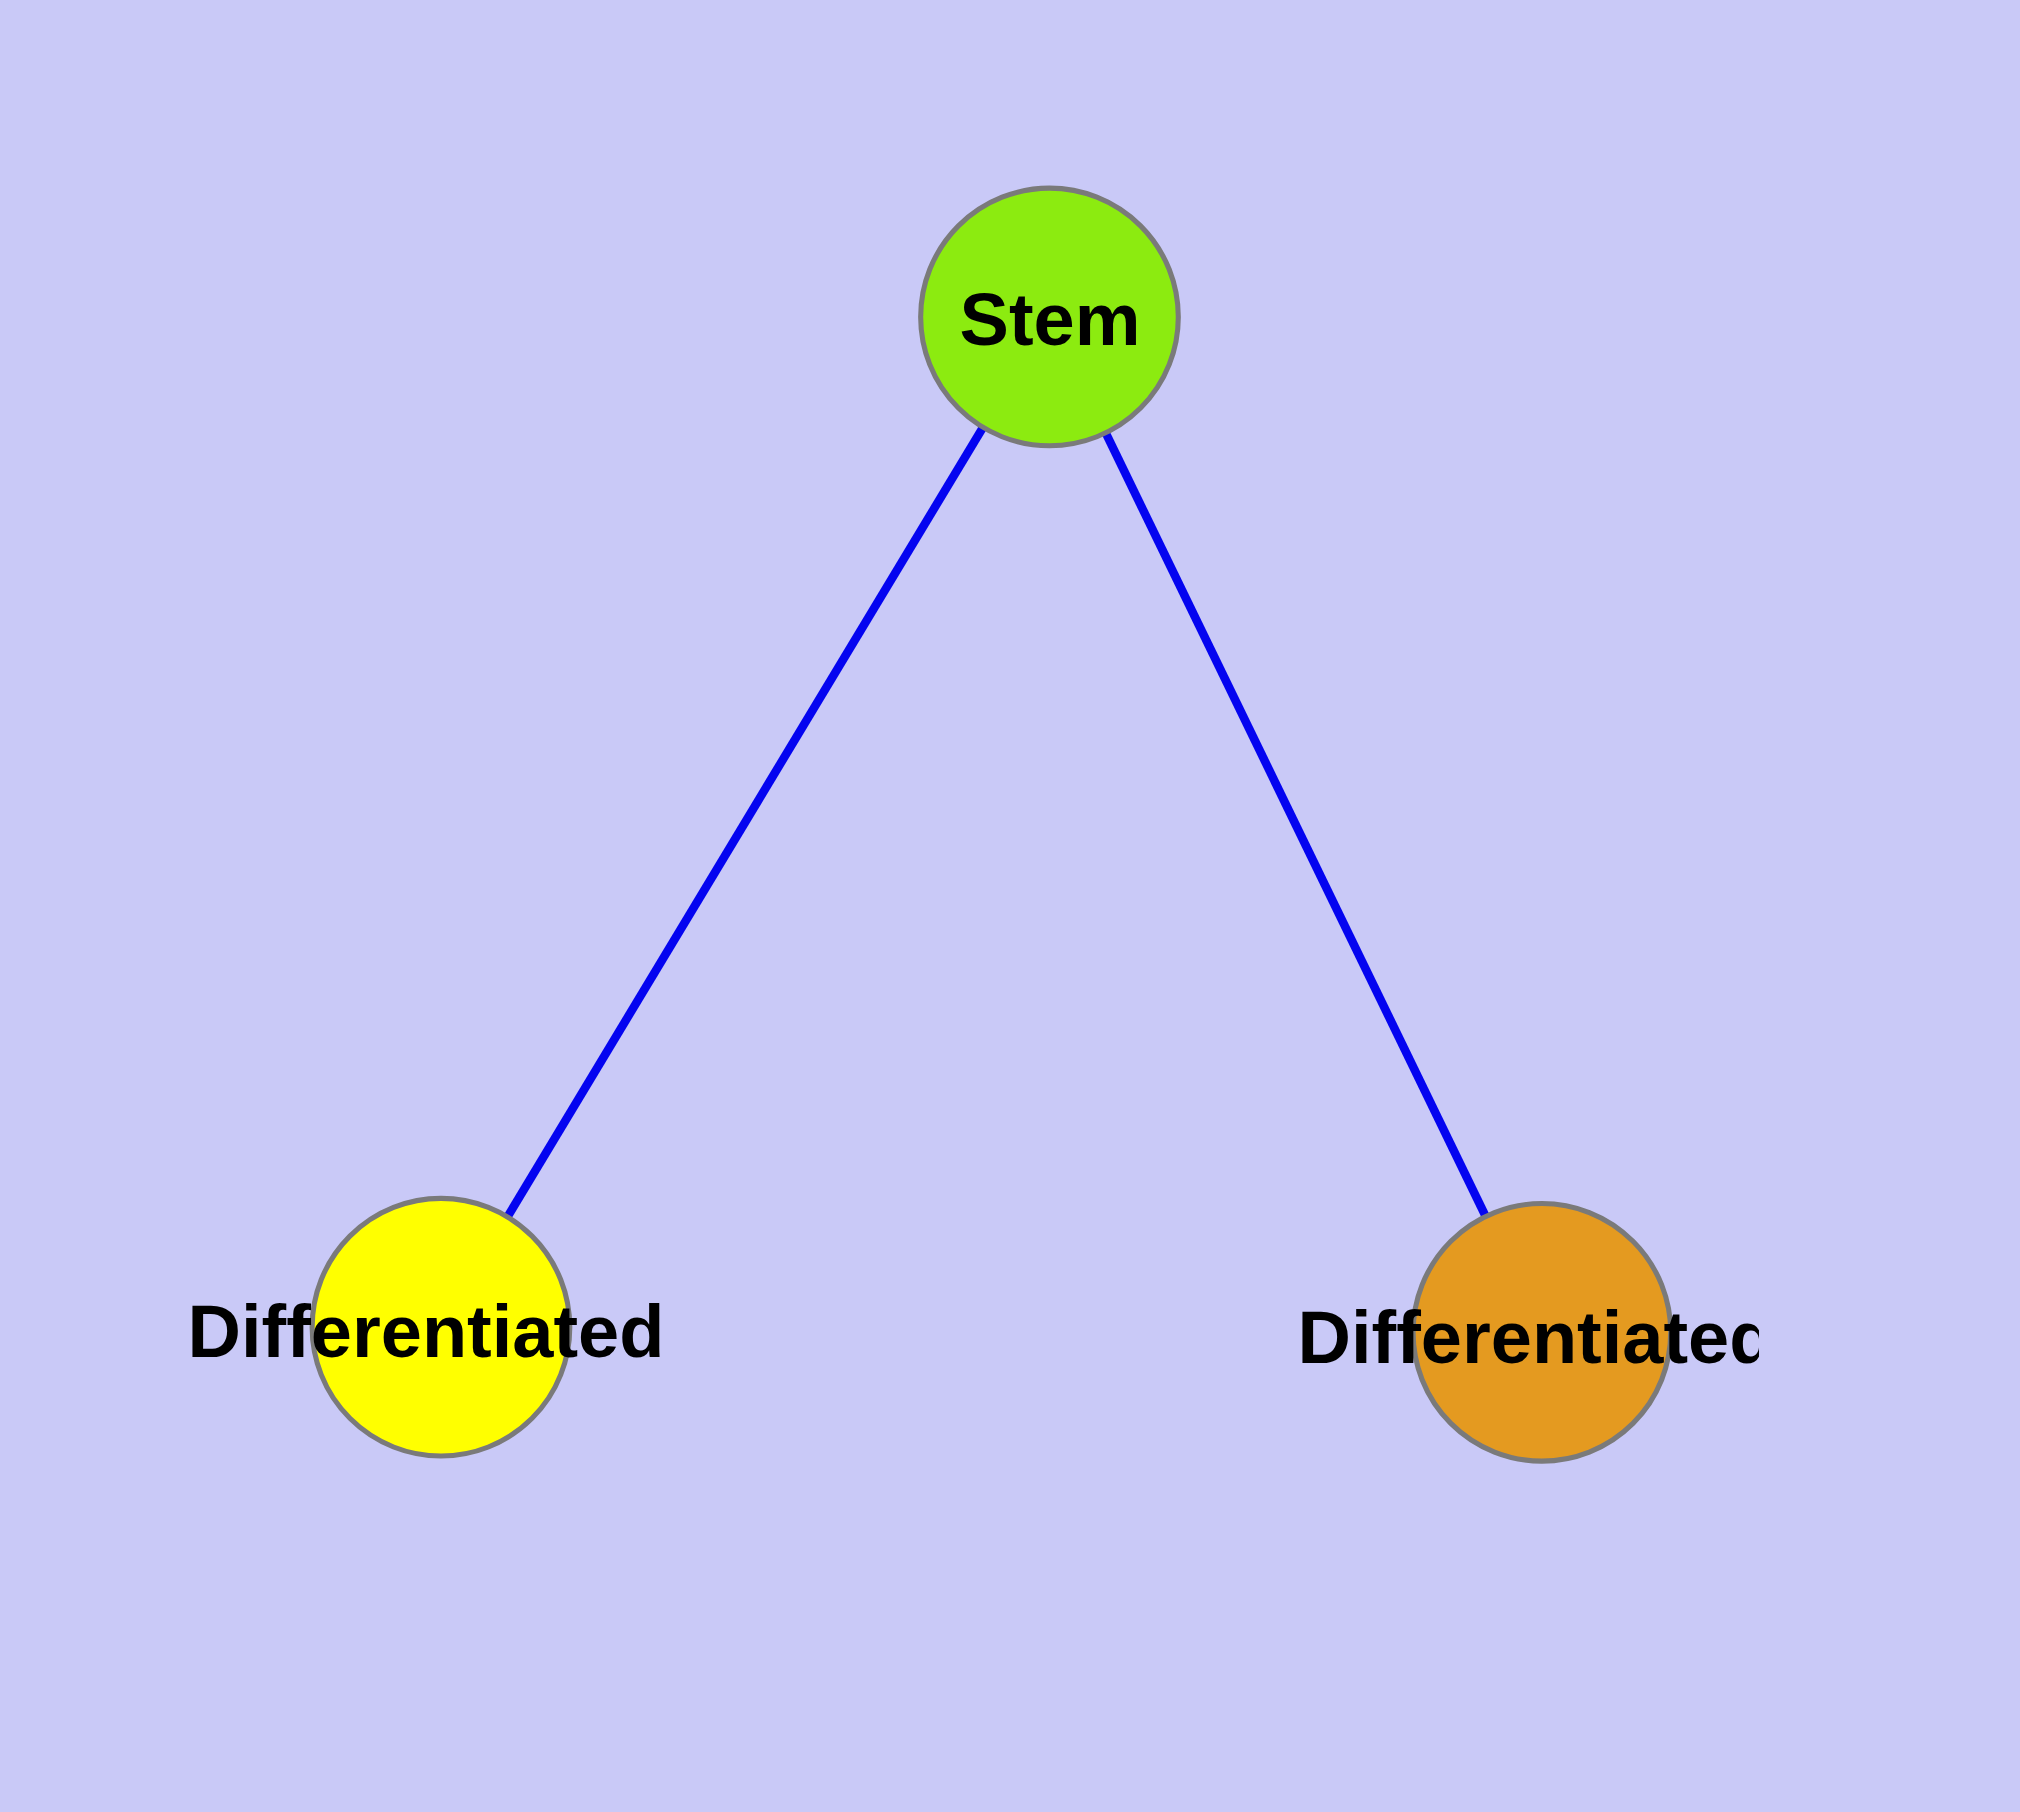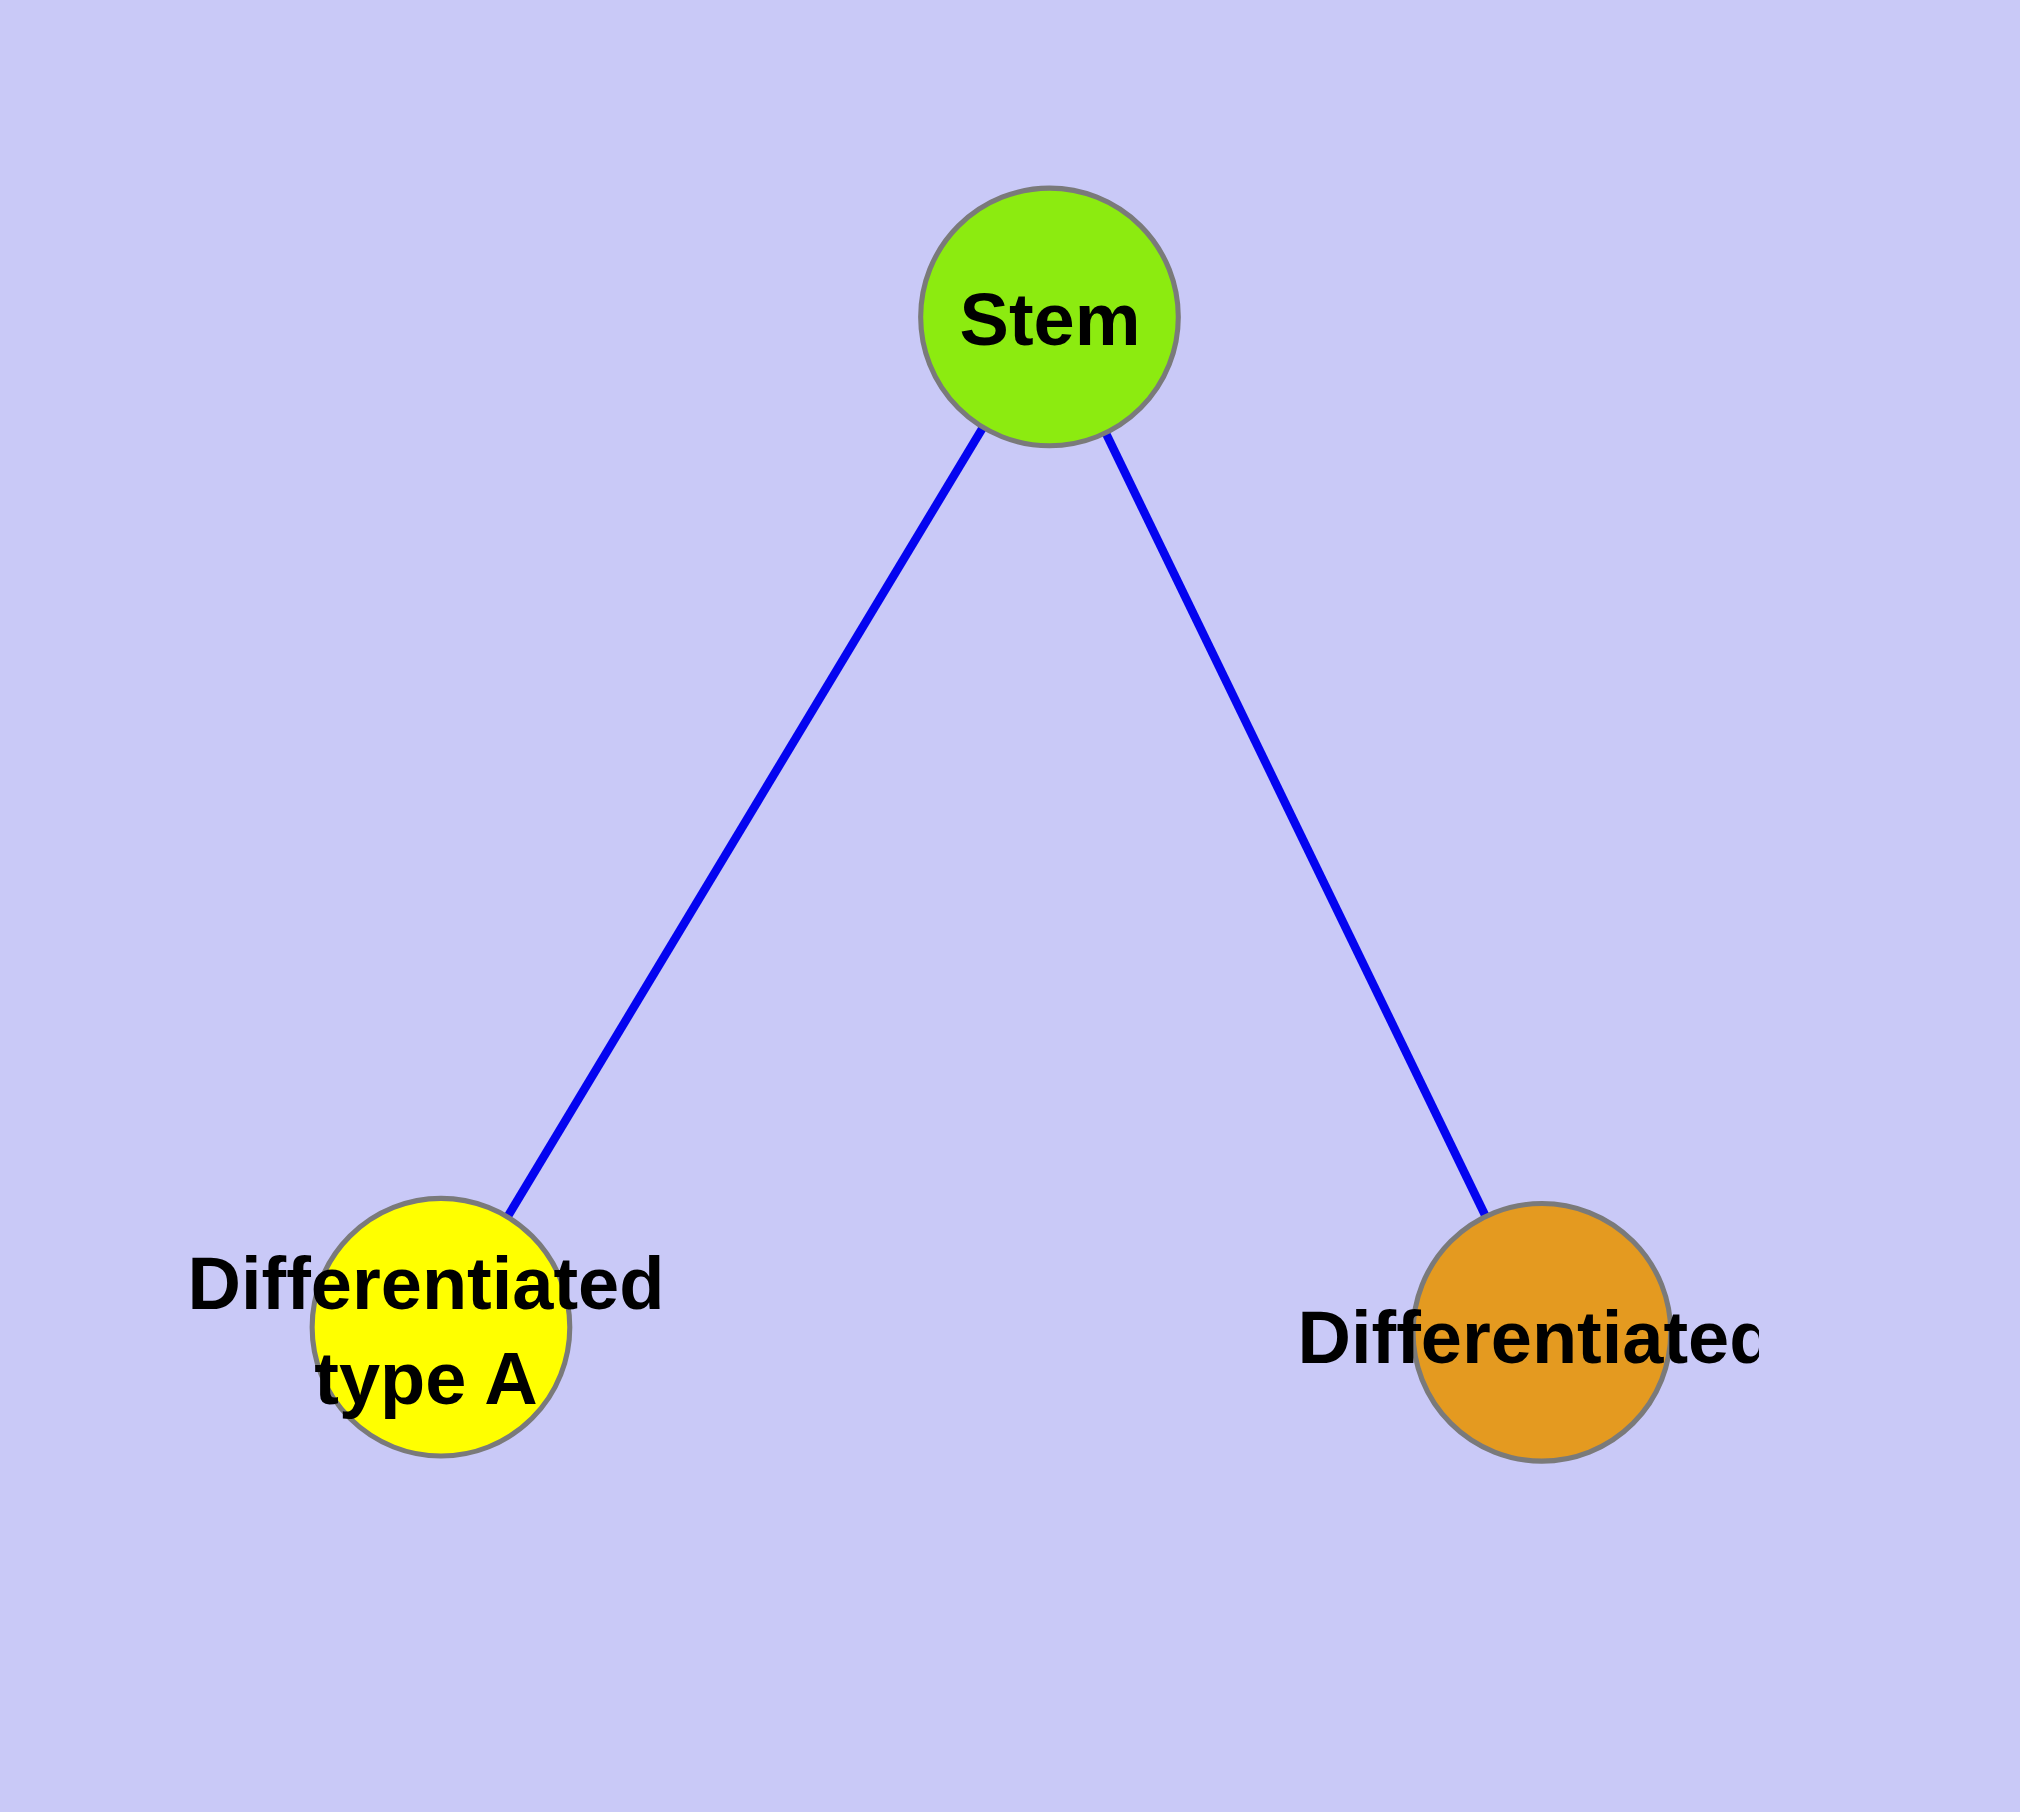--- a/index.html
+++ b/index.html
@@ -59,21 +59,20 @@
     <circle class="node-circle" cx="520" cy="1566" r="152" fill="#ffff00"></circle>
     <circle class="node-circle" cx="1819" cy="1572" r="152" fill="#e49a20"></circle>
   </svg>
 
   <div class="node-label" style="left:1050px; top:319px;">
     <span class="label-line">Stem</span>
   </div>
 
   <div class="node-label" style="left:426px; top:1331px;">
     <span class="label-line">Differentiated</span>
-    <span class="label-line">type A</span>
   </div>
 
   <div class="node-label" style="left:1536px; top:1337px;">
     <span class="label-line">Differentiated</span>
   </div>
 
 </div>
 
 
 </body></html>

